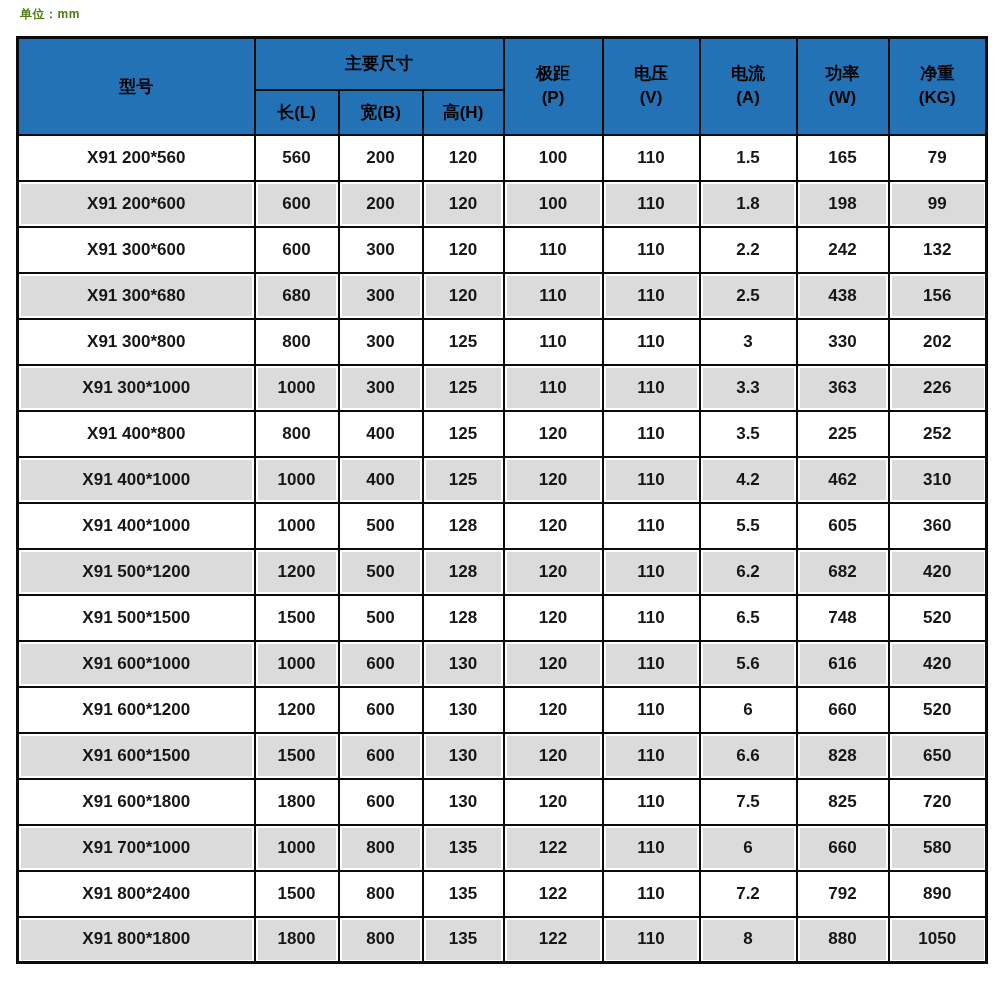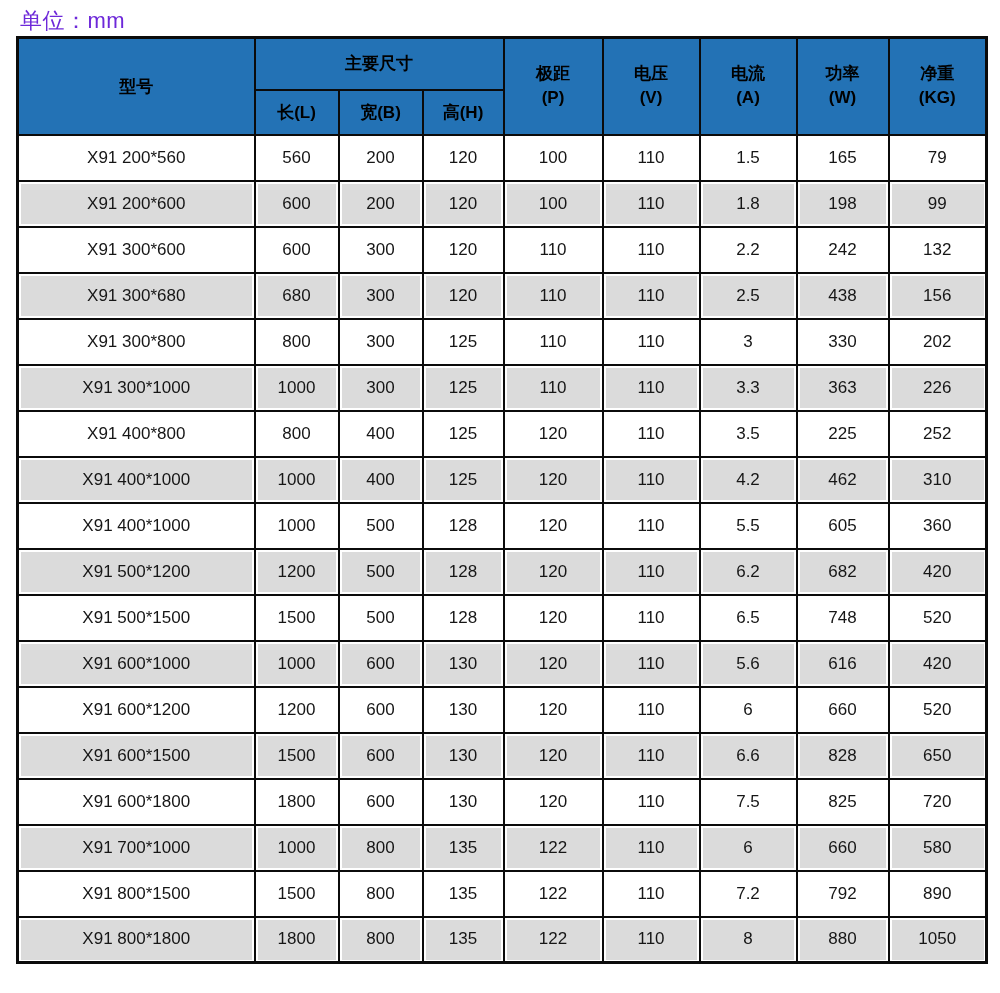--- a/index.html
+++ b/index.html
@@ -14,23 +14,23 @@
   }
   .page {
     width: 1000px;
     height: 993px;
     position: relative;
   }
   .unit-label {
     position: absolute;
     left: 20px;
     top: 6px;
-    font-size: 22px;
-    font-weight: 400;
-    color: #6d28d9;
+    font-size: 12px;
+    font-weight: 700;
+    color: #4d7c0f;
     letter-spacing: 0.5px;
   }
   table.spec-table {
     position: absolute;
     left: 16px;
     top: 36px;
     width: 969px;
     border-collapse: collapse;
     table-layout: fixed;
     border: 3px solid #0b0b0b;
@@ -45,21 +45,21 @@
   .spec-table thead th {
     background: #2372b5;
     color: #000000;
     font-weight: 700;
     font-size: 17px;
     padding: 0;
   }
   .spec-table thead tr.h1 { height: 52px; }
   .spec-table thead tr.h2 { height: 45px; }
   .spec-table thead th .two-line div { line-height: 24px; }
-  .spec-table tbody tr { height: 46px; }
+  .spec-table tbody tr { height: 46px; font-weight: bold; }
   .spec-table tbody td {
     font-size: 17px;
     background: #ffffff;
     color: #161616;
   }
   .spec-table tbody tr.alt td {
     background: #dbdbdb;
     background-clip: content-box;
   }
 </style>
@@ -294,21 +294,21 @@
           <td>1000</td>
           <td>800</td>
           <td>135</td>
           <td>122</td>
           <td>110</td>
           <td>6</td>
           <td>660</td>
           <td>580</td>
         </tr>
         <tr>
-          <td>X91 800*1500</td>
+          <td>X91 800*2400</td>
           <td>1500</td>
           <td>800</td>
           <td>135</td>
           <td>122</td>
           <td>110</td>
           <td>7.2</td>
           <td>792</td>
           <td>890</td>
         </tr>
         <tr class="alt">

